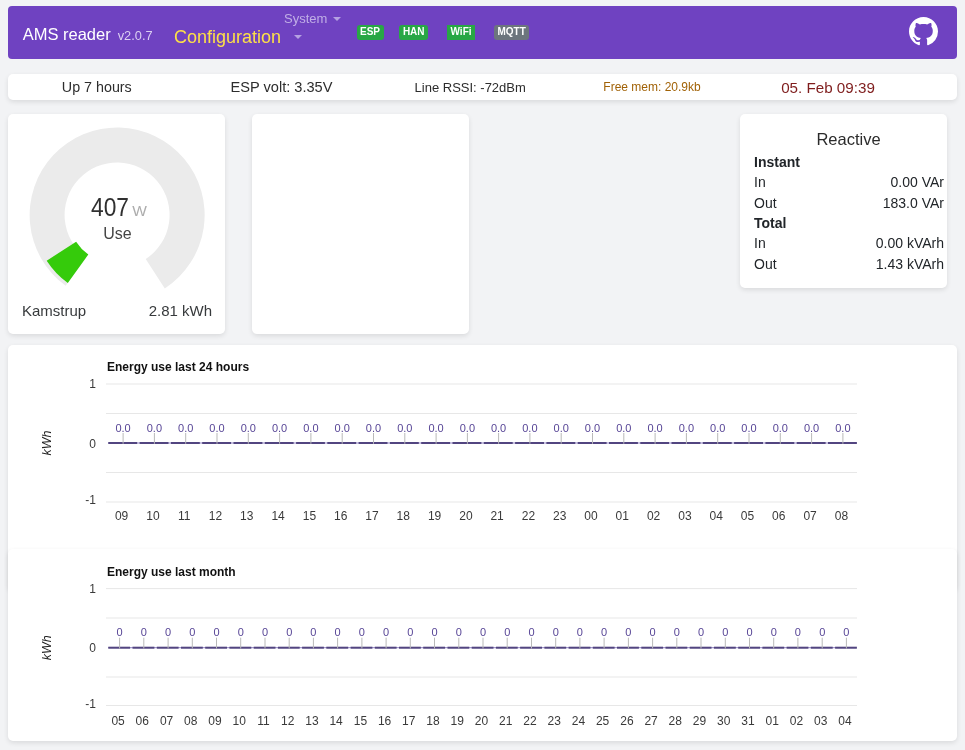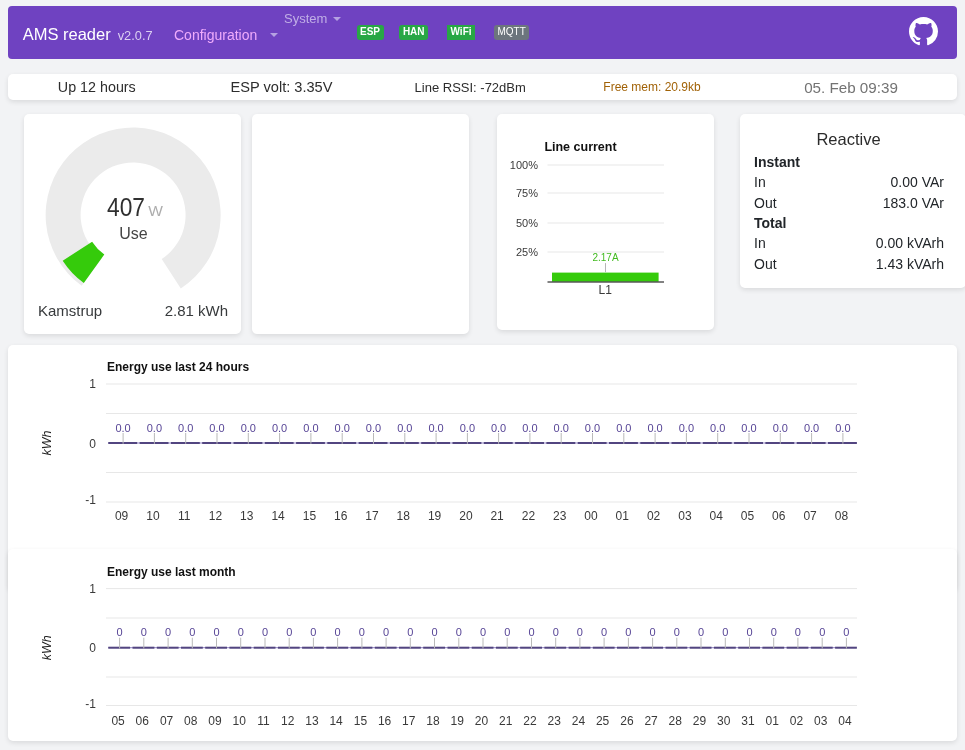--- a/index.html
+++ b/index.html
@@ -5,68 +5,50 @@
 html,body{margin:0;padding:0;width:965px;height:750px;background:#f2f3f5;font-family:"Liberation Sans",sans-serif;overflow:hidden}
 .card{position:absolute;background:#fff;border-radius:5px;box-shadow:0 2px 5px rgba(0,0,0,0.10)}
 svg text{font-family:"Liberation Sans",sans-serif}
 </style>
 </head>
 <body>
 <div style="position:relative;width:965px;height:750px">
 <div style="position:absolute;left:8px;top:6px;width:949px;height:53px;background:#6f42c1;border-radius:4px">
   <span style="position:absolute;left:14.7px;top:18.5px;font-size:16.5px;color:#fff">AMS reader</span>
   <span style="position:absolute;left:109.7px;top:21.5px;font-size:12.8px;color:#dcd0f2">v2.0.7</span>
-  <span style="position:absolute;left:166px;top:21px;font-size:14px;color:#f0abfc">Configuration<span style="display:inline-block;width:0;height:0;border-left:4px solid transparent;border-right:4px solid transparent;border-top:4px solid #b5a1e2;vertical-align:middle;margin-left:13px;margin-bottom:2px"></span></span>
+  <span style="position:absolute;left:166px;top:21px;font-size:18px;color:#fde047">Configuration<span style="display:inline-block;width:0;height:0;border-left:4px solid transparent;border-right:4px solid transparent;border-top:4px solid #b5a1e2;vertical-align:middle;margin-left:13px;margin-bottom:2px"></span></span>
   <span style="position:absolute;left:276px;top:5px;font-size:13px;color:#c0aee6">System<span style="display:inline-block;width:0;height:0;border-left:4px solid transparent;border-right:4px solid transparent;border-top:4px solid #b5a1e2;vertical-align:middle;margin-left:6px;margin-bottom:2px"></span></span>
   <span style="position:absolute;left:348.5px;top:18.9px;background:#28a745;color:#fff;font-size:10px;font-weight:bold;line-height:1;padding:2.6px 3.5px;border-radius:3px">ESP</span>
   <span style="position:absolute;left:391.4px;top:18.9px;background:#28a745;color:#fff;font-size:10px;font-weight:bold;line-height:1;padding:2.6px 3.5px;border-radius:3px">HAN</span>
   <span style="position:absolute;left:439px;top:18.9px;background:#28a745;color:#fff;font-size:10px;font-weight:bold;line-height:1;padding:2.6px 3.5px;border-radius:0">WiFi</span>
-  <span style="position:absolute;left:486px;top:18.9px;background:#6c757d;color:#fff;font-size:10px;font-weight:normal;line-height:1;padding:2.6px 3.5px;border-radius:3px">MQTT</span>
+  <span style="position:absolute;left:486px;top:18.9px;background:#6c757d;color:#fff;font-size:10px;font-weight:bold;line-height:1;padding:2.6px 3.5px;border-radius:3px">MQTT</span>
   <svg width="29" height="29" viewBox="0 0 16 16" style="position:absolute;left:900.5px;top:11px">
         <path fill="#fff" fill-rule="evenodd" d="M8 0C3.58 0 0 3.58 0 8c0 3.54 2.29 6.53 5.47 7.59.4.07.55-.17.55-.38 0-.19-.01-.82-.01-1.49-2.01.37-2.53-.49-2.69-.94-.09-.23-.48-.94-.82-1.13-.28-.15-.68-.52-.01-.53.63-.01 1.08.58 1.23.82.72 1.21 1.87.87 2.33.66.07-.52.28-.87.51-1.07-1.78-.2-3.64-.89-3.64-3.95 0-.87.31-1.59.82-2.15-.08-.2-.36-1.02.08-2.12 0 0 .67-.21 2.2.82.64-.18 1.32-.27 2-.27.68 0 1.36.09 2 .27 1.53-1.04 2.2-.82 2.2-.82.44 1.1.16 1.92.08 2.12.51.56.82 1.27.82 2.15 0 3.07-1.87 3.75-3.65 3.95.29.25.54.73.54 1.48 0 1.07-.01 1.93-.01 2.2 0 .21.15.46.55.38A8.012 8.012 0 0 0 16 8c0-4.42-3.58-8-8-8z"></path>
       </svg>
 </div>
 <div class="card" style="left:8px;top:74px;width:949px;height:26px">
-<span style="position:absolute;left:88.8px;top:50%;transform:translate(-50%,-50%);font-size:14.3px;color:#2d2d2d;white-space:nowrap">Up 12 hours</span>
+<span style="position:absolute;left:88.8px;top:50%;transform:translate(-50%,-50%);font-size:14.3px;color:#2d2d2d;white-space:nowrap">Up 7 hours</span>
 <span style="position:absolute;left:273.5px;top:50%;transform:translate(-50%,-50%);font-size:14.6px;color:#2d2d2d;white-space:nowrap">ESP volt: 3.35V</span>
 <span style="position:absolute;left:462.2px;top:50%;transform:translate(-50%,-50%);font-size:13.0px;color:#2d2d2d;white-space:nowrap">Line RSSI: -72dBm</span>
 <span style="position:absolute;left:644px;top:50%;transform:translate(-50%,-50%);font-size:12px;color:#a16207;white-space:nowrap">Free mem: 20.9kb</span>
-<span style="position:absolute;left:843px;top:50%;transform:translate(-50%,-50%);font-size:15.2px;color:#737373;white-space:nowrap">05. Feb 09:39</span>
-</div>
-<div class="card" style="left:24px;top:114px;width:217px;height:220px">
+<span style="position:absolute;left:820px;top:50%;transform:translate(-50%,-50%);font-size:15.2px;color:#7f1d1d;white-space:nowrap">05. Feb 09:39</span>
+</div>
+<div class="card" style="left:8px;top:114px;width:217px;height:220px">
 <svg width="217" height="220" viewBox="0 0 217 220" xmlns="http://www.w3.org/2000/svg" style="position:absolute;left:0;top:0">
 <path d="M57.7 171.8 A87.5 87.5 0 1 1 156.8 174.4 L137.7 145.0 A52.5 52.5 0 1 0 78.3 143.5 Z" fill="#ebebeb"></path>
 <path d="M59.8 169.0 A84 84 0 0 1 38.7 146.7 L68.1 127.7 A49 49 0 0 0 80.3 140.6 Z" fill="#35cb0b"></path>
 <text x="121" y="102" font-size="25" fill="#303030" text-anchor="end" textLength="38" lengthAdjust="spacingAndGlyphs">407</text>
 <text x="124.2" y="102" font-size="15.5" fill="#adadad">W</text>
 <text x="109.5" y="124.5" font-size="16" fill="#454545" text-anchor="middle">Use</text>
 <text x="14" y="201.5" font-size="15" fill="#373a3c">Kamstrup</text>
 <text x="204" y="201.5" font-size="15" fill="#373a3c" text-anchor="end">2.81 kWh</text>
 </svg>
 </div>
 <div class="card" style="left:252px;top:114px;width:217px;height:220px"></div>
-<div class="card" style="left:497px;top:114px;width:217px;height:216px">
-<svg width="217" height="216" viewBox="0 0 217 216" xmlns="http://www.w3.org/2000/svg" style="position:absolute;left:0;top:0">
-<text x="83.5" y="36.5" font-size="12.5" font-weight="bold" fill="#111" text-anchor="middle">Line current</text>
-<line x1="50.5" y1="51" x2="167" y2="51" stroke="#e7e7e7" stroke-width="1"></line>
-<text x="41" y="55" font-size="11" fill="#3a3a3a" text-anchor="end">100%</text>
-<line x1="50.5" y1="79" x2="167" y2="79" stroke="#e7e7e7" stroke-width="1"></line>
-<text x="41" y="83" font-size="11" fill="#3a3a3a" text-anchor="end">75%</text>
-<line x1="50.5" y1="109" x2="167" y2="109" stroke="#e7e7e7" stroke-width="1"></line>
-<text x="41" y="113" font-size="11" fill="#3a3a3a" text-anchor="end">50%</text>
-<line x1="50.5" y1="138" x2="167" y2="138" stroke="#e7e7e7" stroke-width="1"></line>
-<text x="41" y="142" font-size="11" fill="#3a3a3a" text-anchor="end">25%</text>
-<rect x="55" y="158.6" width="106.6" height="9.4" fill="#35cb0b"></rect>
-<line x1="50.5" y1="168" x2="167" y2="168" stroke="#595959" stroke-width="1.5"></line>
-<line x1="108.5" y1="149.1" x2="108.5" y2="158.2" stroke="#b5b5b5" stroke-width="1"></line>
-<text x="108.5" y="147" font-size="10" fill="#42bb20" text-anchor="middle">2.17A</text>
-<text x="108.3" y="180" font-size="12" fill="#3a3a3a" text-anchor="middle">L1</text>
-</svg>
-</div>
-<div class="card" style="left:740px;top:114px;width:226px;height:174px">
+<div class="card" style="left:740px;top:114px;width:207px;height:174px">
 <svg width="217" height="174" viewBox="0 0 217 174" xmlns="http://www.w3.org/2000/svg" style="position:absolute;left:0;top:0">
 <text x="108.5" y="31" font-size="16.5" fill="#2b2b2b" text-anchor="middle">Reactive</text>
 <text x="14" y="53.0" font-size="14" fill="#212529" font-weight="bold">Instant</text>
 <text x="14" y="73.3" font-size="14" fill="#212529">In</text>
 <text x="204" y="73.3" font-size="14" fill="#212529" text-anchor="end">0.00 VAr</text>
 <text x="14" y="93.6" font-size="14" fill="#212529">Out</text>
 <text x="204" y="93.6" font-size="14" fill="#212529" text-anchor="end">183.0 VAr</text>
 <text x="14" y="113.9" font-size="14" fill="#212529" font-weight="bold">Total</text>
 <text x="14" y="134.2" font-size="14" fill="#212529">In</text>
 <text x="204" y="134.2" font-size="14" fill="#212529" text-anchor="end">0.00 kVArh</text>

